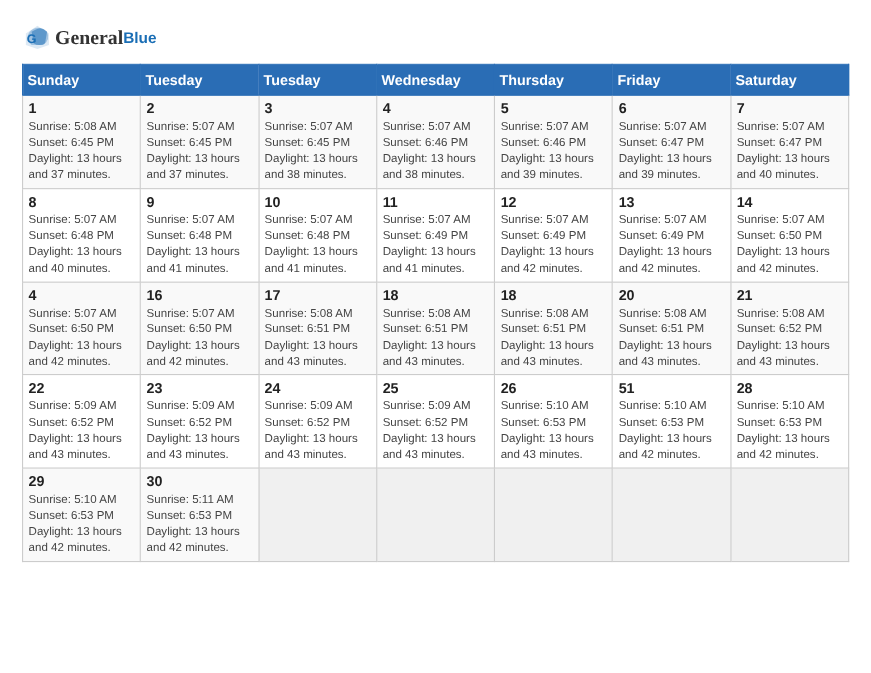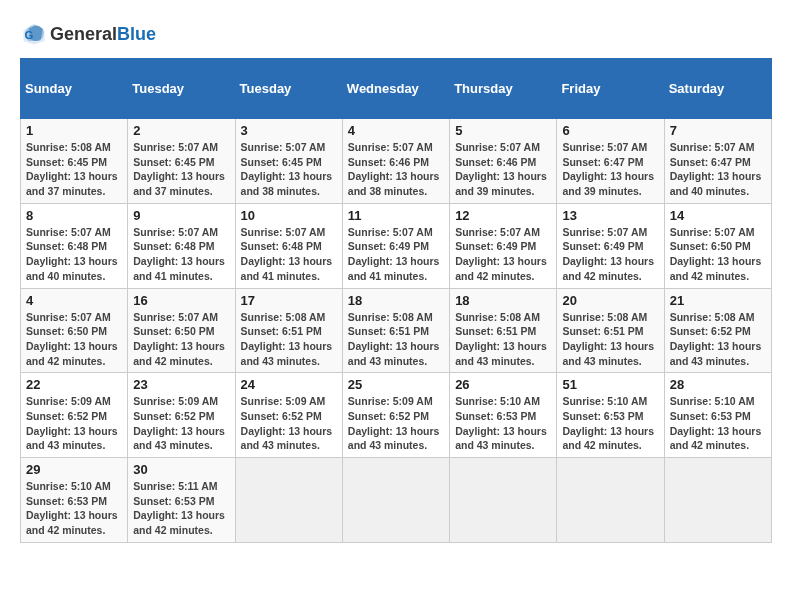--- a/index.html
+++ b/index.html
@@ -38,21 +38,21 @@
       color: #555;
     }
     table {
       width: 100%;
       border-collapse: collapse;
       font-size: 11px;
     }
     thead tr th {
       background-color: #2a6db5;
       color: #fff;
-      padding: 22px 4px;
+      padding: 6px 4px;
       text-align: left;
       font-size: 13px;
       font-weight: bold;
       border: 1px solid #2a6db5;
     }
     tbody tr td {
       border: 1px solid #ccc;
       vertical-align: top;
       padding: 4px 5px;
       width: 107px;
@@ -69,40 +69,39 @@
       font-size: 13px;
       font-weight: bold;
       color: #222;
       display: block;
       margin-bottom: 2px;
     }
     .day-detail {
       color: #444;
       font-size: 10.5px;
       line-height: 1.4;
-      font-weight: bold;
     }
     td.empty {
       background: #f0f0f0 !important;
     }
   </style>
 </head>
 <body>
 
 <div class="header-area">
   <div class="logo">
     <svg class="logo-icon" viewBox="0 0 32 32">
       <rect x="0" y="0" width="32" height="32" fill="white"></rect>
       <polygon points="16,4 28,12 28,24 16,28 4,24 4,12" fill="#1a6eb5" opacity="0.15"></polygon>
       <path d="M8,10 Q16,2 26,10 Q30,18 22,24 L10,24 Q2,18 8,10Z" fill="#1a6eb5" opacity="0.3"></path>
       <path d="M14,8 Q20,4 26,10 L24,22 Q18,26 12,22 L10,10 Z" fill="#1a6eb5" opacity="0.5"></path>
       <text x="5" y="22" font-size="13" font-weight="bold" fill="#1a6eb5">G</text>
     </svg>
-    <span style="font-size:18px;font-weight:bold;color:#333;">General</span>
-      <span style="font-size:18px;font-weight:bold;color:#1a6eb5;">Blue</span>
+    <span style="font-size:18px;font-weight:bold;color:#333;font-family:Liberation Serif, serif;">General</span>
+      <span style="font-size:14px;font-weight:bold;color:#1a6eb5;">Blue</span>
   </div>
   <div class="title-area">
     <div class="calendar-title"></div>
     <div class="calendar-subtitle"></div>
   </div>
 </div>
 
 <table>
   <thead>
     <tr>

